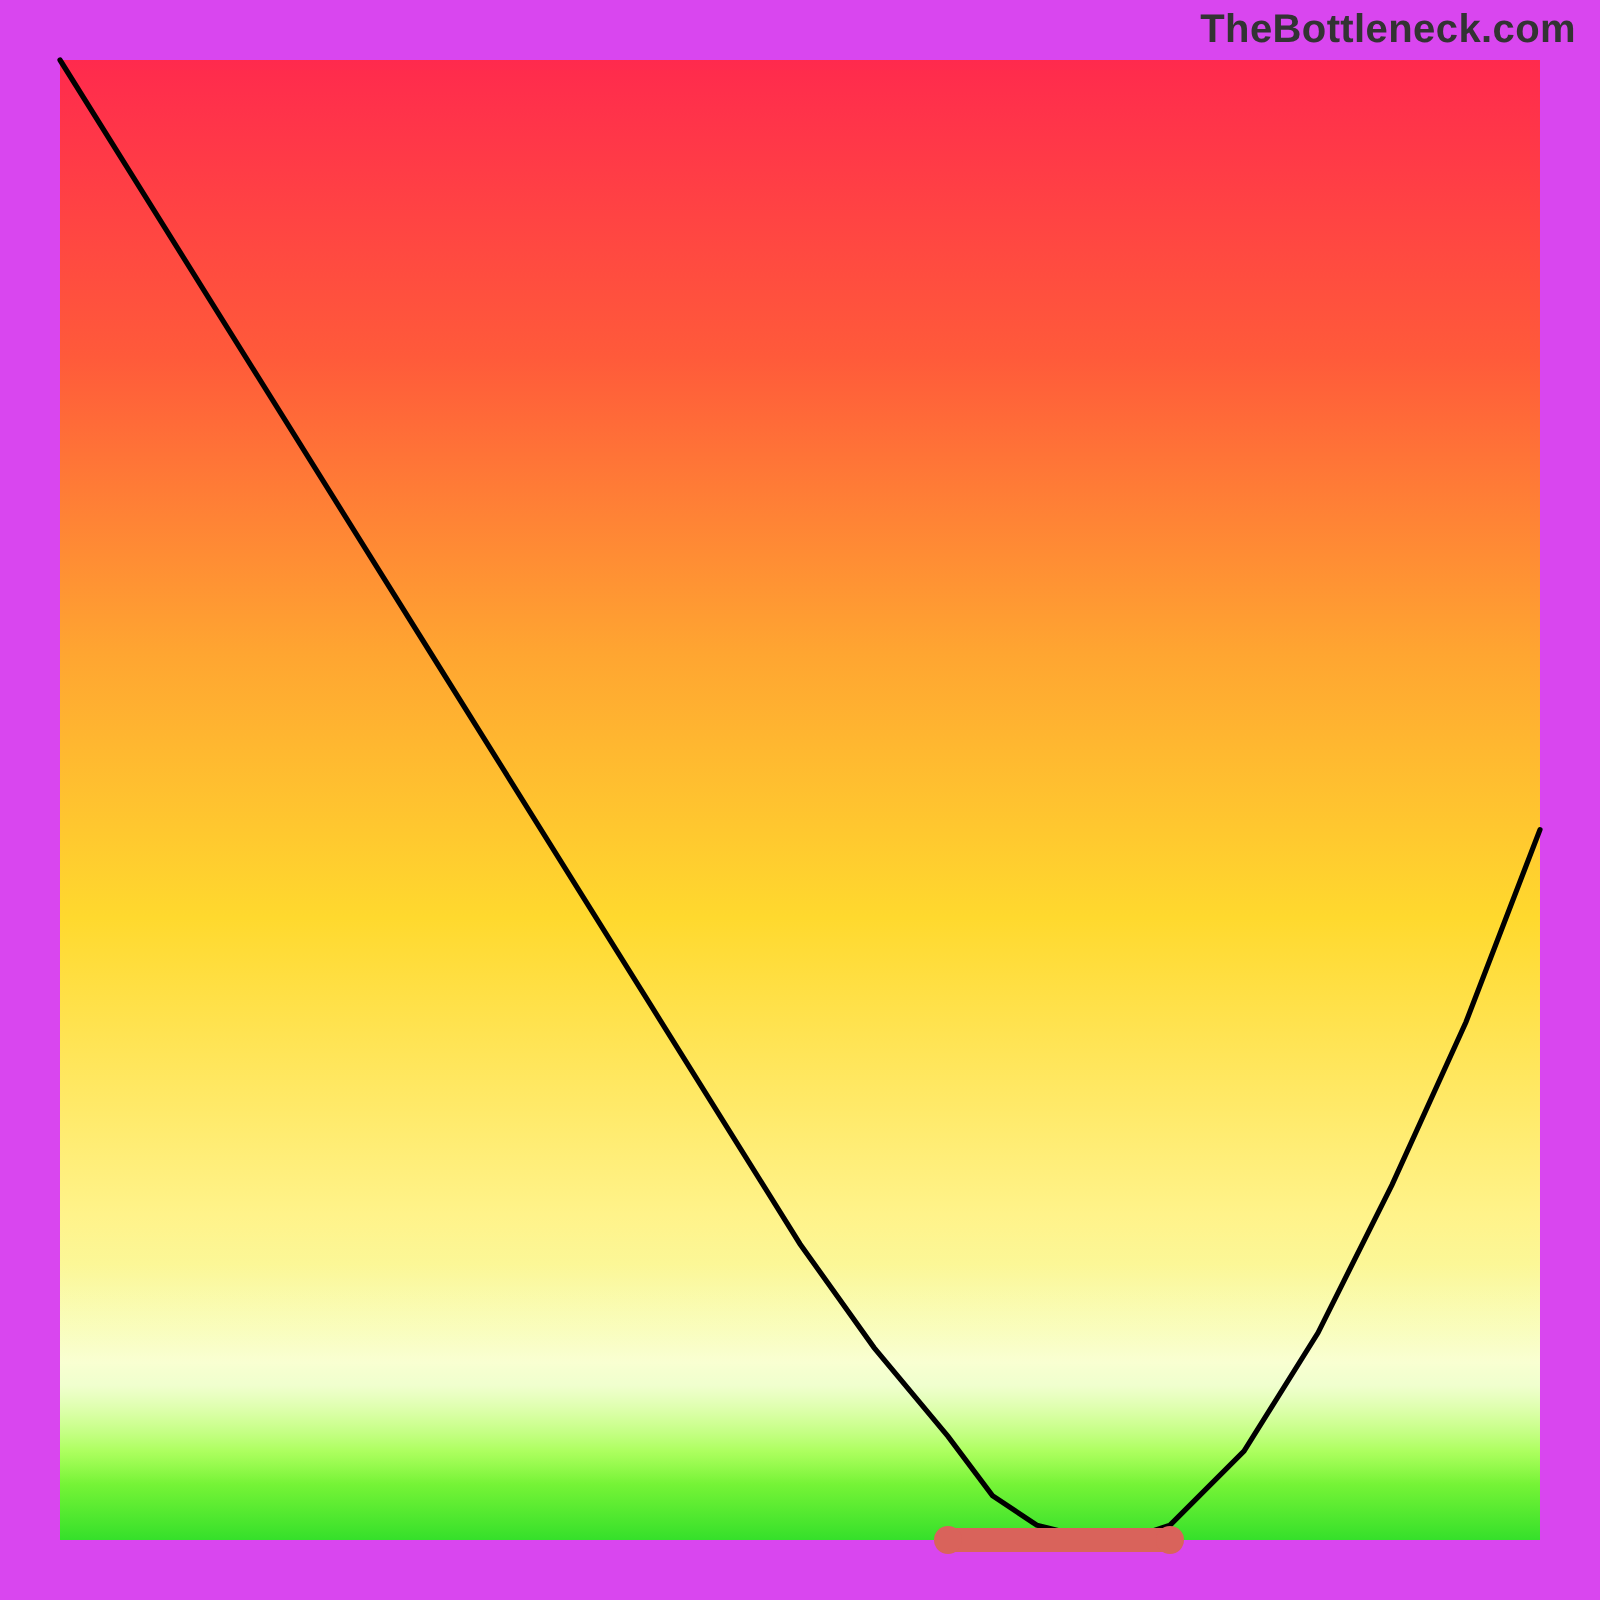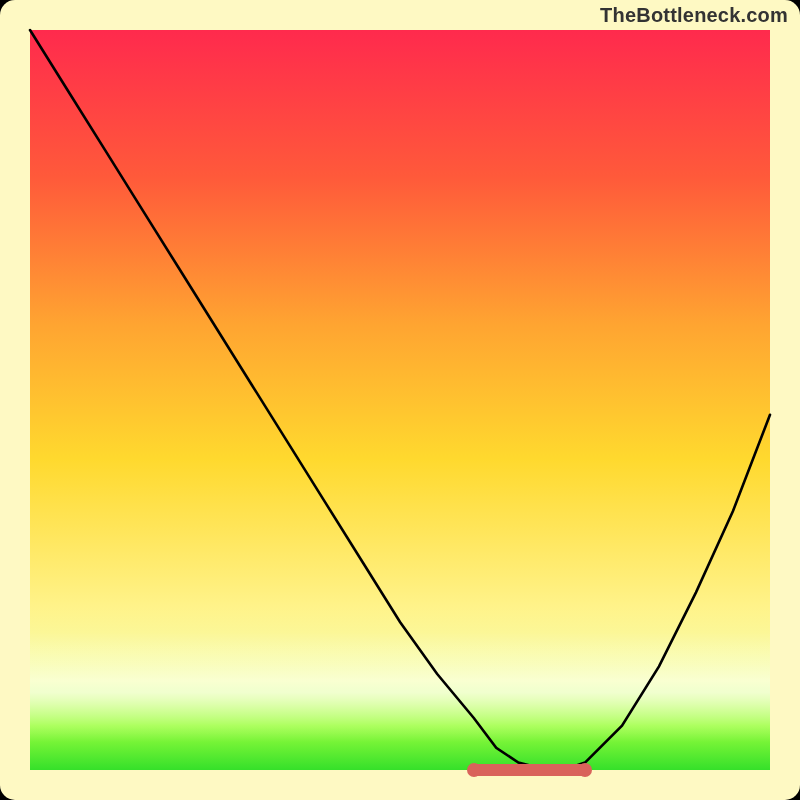--- a/index.html
+++ b/index.html
@@ -8,22 +8,21 @@
     width: 800px;
     height: 800px;
     background: #000;
     font-family: Arial, Helvetica, sans-serif;
     overflow: hidden;
   }
   .frame {
     position: relative;
     width: 800px;
     height: 800px;
-    background: #fef9c3;
-    border-radius: 15px;
+    background: #d946ef;
   }
   .attribution {
     position: absolute;
     top: 4px;
     right: 12px;
     color: #333;
     font-size: 20px;
     font-weight: 600;
     letter-spacing: 0.2px;
     z-index: 10;

